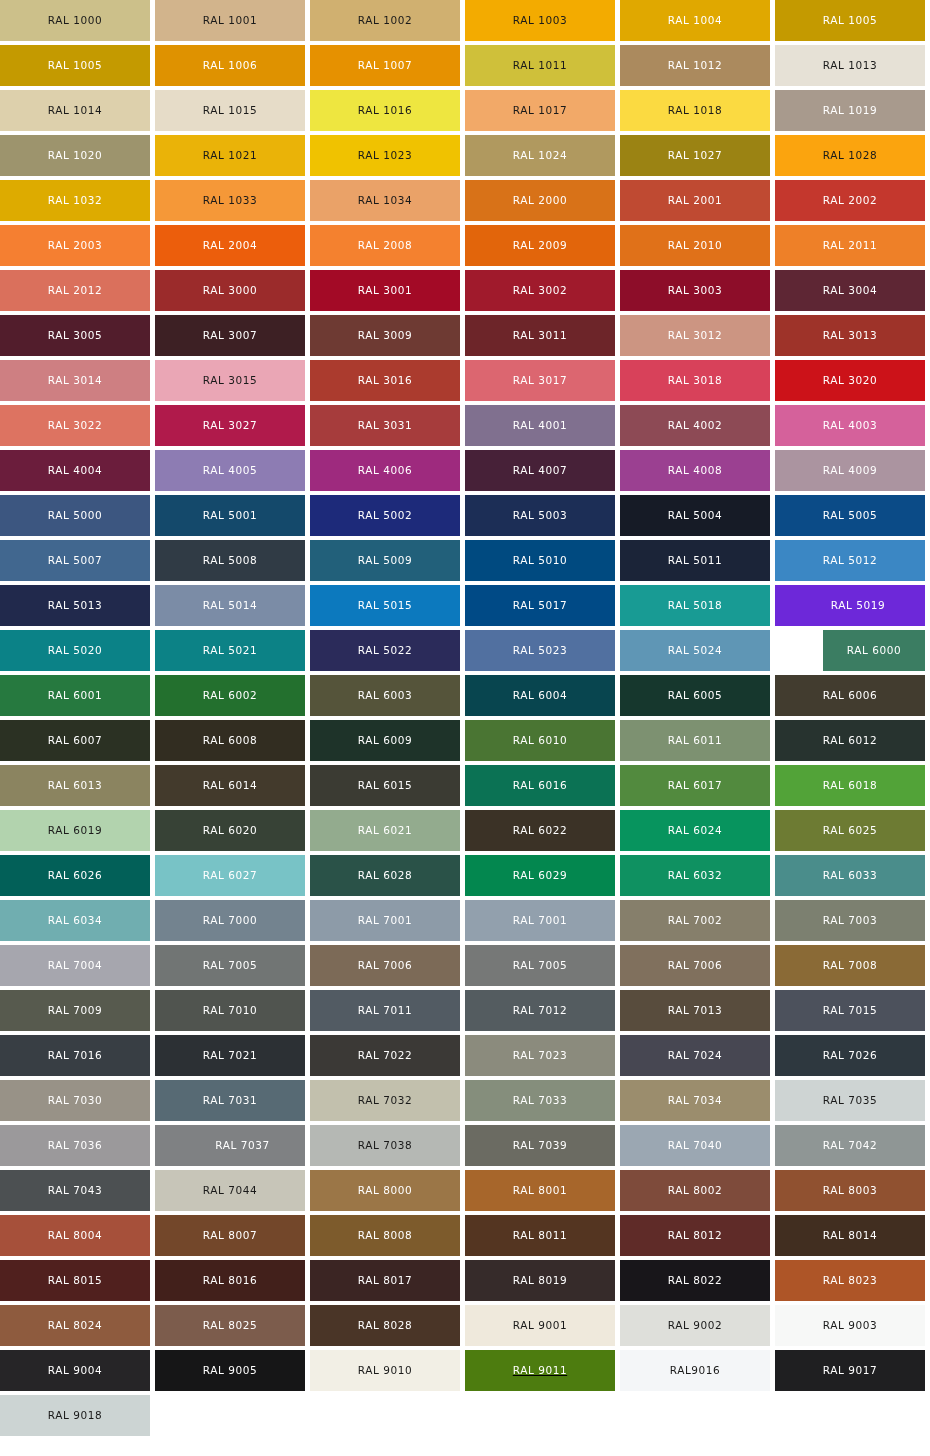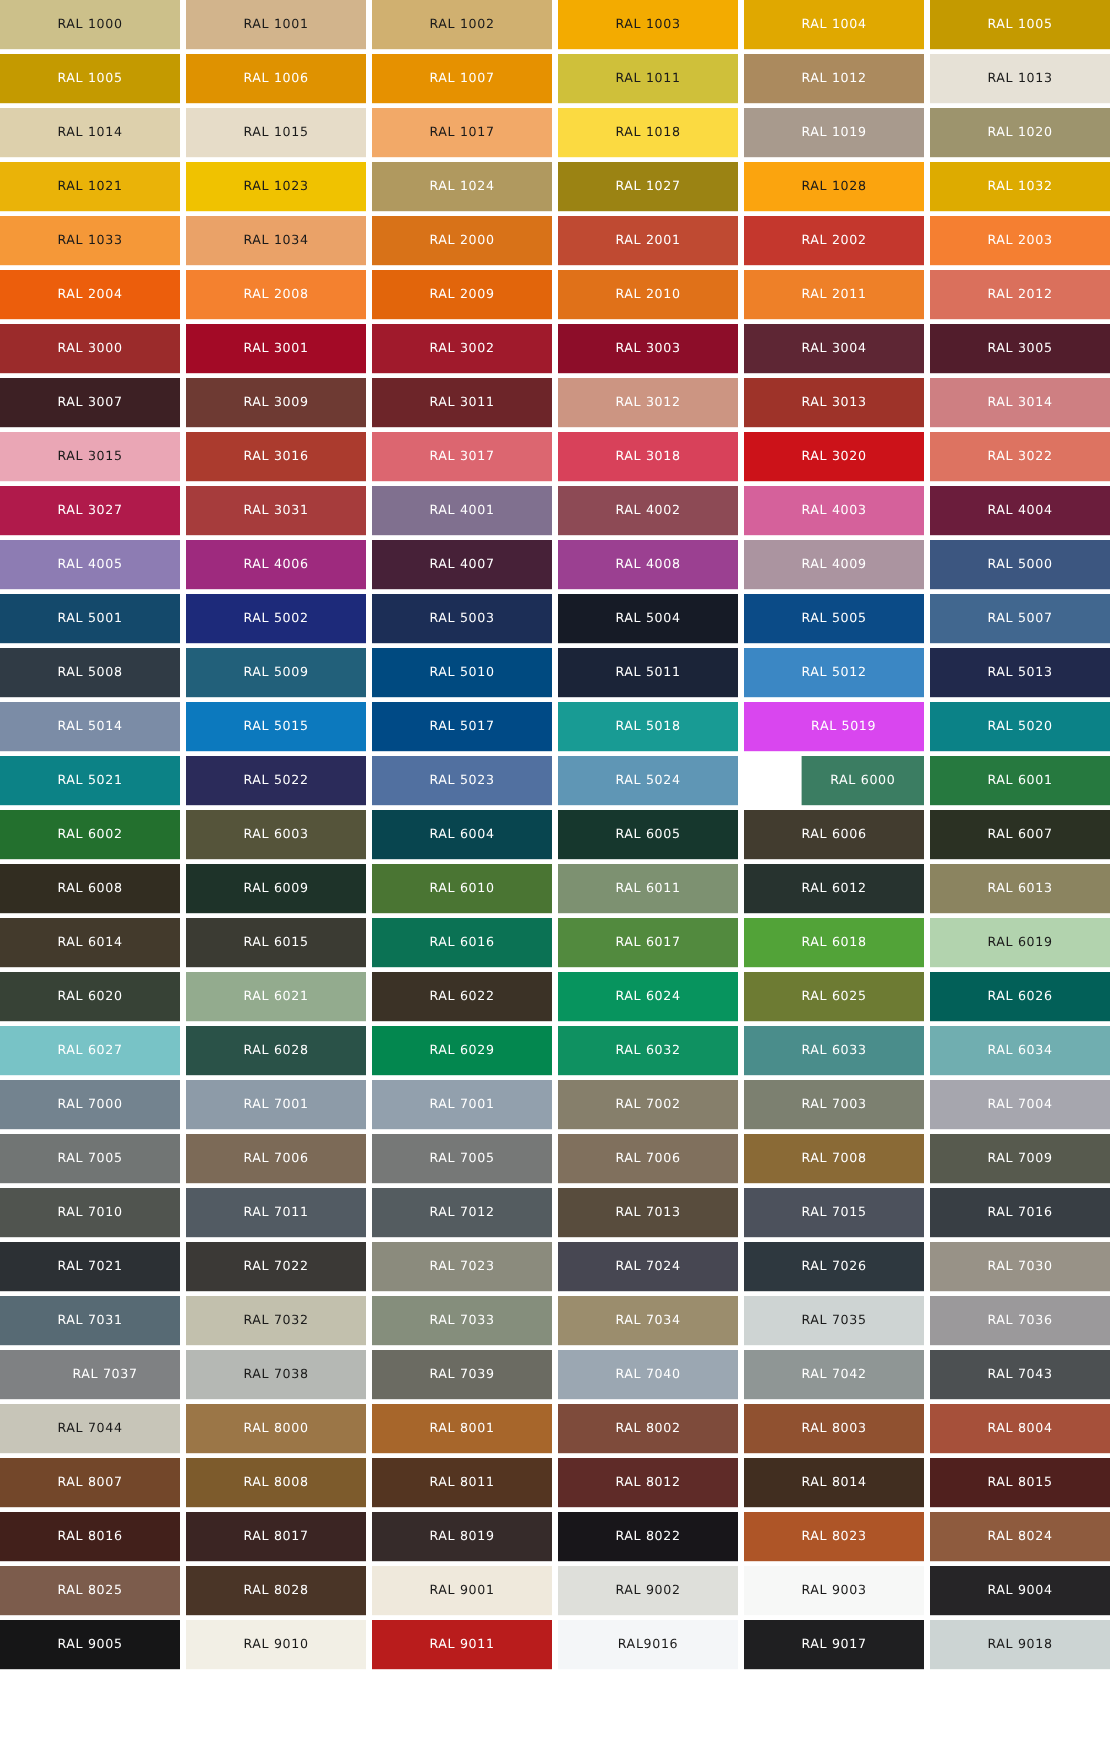--- a/index.html
+++ b/index.html
@@ -82,20 +82,23 @@
       </div>
       <div class="swatch t-dark" style="background: rgb(230, 225, 214);">
         <span class="swatch-label">RAL 1013</span>
       </div>
       <div class="swatch t-dark" style="background: rgb(221, 208, 172);">
         <span class="swatch-label">RAL 1014</span>
       </div>
       <div class="swatch t-dark" style="background: rgb(230, 220, 200);">
         <span class="swatch-label">RAL 1015</span>
       </div>
+      <div class="swatch t-dark" style="background: rgb(238, 230, 64);">
+        <span class="swatch-label">RAL 1016</span>
+      </div>
       <div class="swatch t-dark" style="background: rgb(242, 169, 104);">
         <span class="swatch-label">RAL 1017</span>
       </div>
       <div class="swatch t-dark" style="background: rgb(251, 218, 65);">
         <span class="swatch-label">RAL 1018</span>
       </div>
       <div class="swatch t-light" style="background: rgb(168, 154, 141);">
         <span class="swatch-label">RAL 1019</span>
       </div>
       <div class="swatch t-light" style="background: rgb(157, 148, 109);">
@@ -286,21 +289,21 @@
       </div>
       <div class="swatch t-light" style="background: rgb(12, 121, 190);">
         <span class="swatch-label">RAL 5015</span>
       </div>
       <div class="swatch t-light" style="background: rgb(0, 74, 134);">
         <span class="swatch-label">RAL 5017</span>
       </div>
       <div class="swatch t-light" style="background: rgb(24, 155, 148);">
         <span class="swatch-label">RAL 5018</span>
       </div>
-      <div class="swatch t-light" style="background: #d946ef; padding-left: 16px;">
+      <div class="swatch t-light" style="background: #6d28d9; padding-left: 16px;">
         <span class="swatch-label">RAL 5019</span>
       </div>
       <div class="swatch t-light" style="background: rgb(11, 130, 135);">
         <span class="swatch-label">RAL 5020</span>
       </div>
       <div class="swatch t-light" style="background: rgb(12, 130, 134);">
         <span class="swatch-label">RAL 5021</span>
       </div>
       <div class="swatch t-light" style="background: rgb(43, 43, 90);">
         <span class="swatch-label">RAL 5022</span>
@@ -586,21 +589,21 @@
       </div>
       <div class="swatch t-light" style="background: rgb(38, 37, 39);">
         <span class="swatch-label">RAL 9004</span>
       </div>
       <div class="swatch t-light" style="background: rgb(22, 22, 23);">
         <span class="swatch-label">RAL 9005</span>
       </div>
       <div class="swatch t-dark" style="background: rgb(242, 239, 229);">
         <span class="swatch-label">RAL 9010</span>
       </div>
-      <div class="swatch t-light" style="background: #b91c1c;">
+      <div class="swatch t-light" style="background: #4d7c0f; text-decoration: underline;">
         <span class="swatch-label">RAL 9011</span>
       </div>
       <div class="swatch t-dark" style="background: rgb(244, 246, 248);">
         <span class="swatch-label">RAL9016</span>
       </div>
       <div class="swatch t-light" style="background: rgb(31, 31, 33);">
         <span class="swatch-label">RAL 9017</span>
       </div>
       <div class="swatch t-dark" style="background: rgb(204, 212, 211);">
         <span class="swatch-label">RAL 9018</span>

